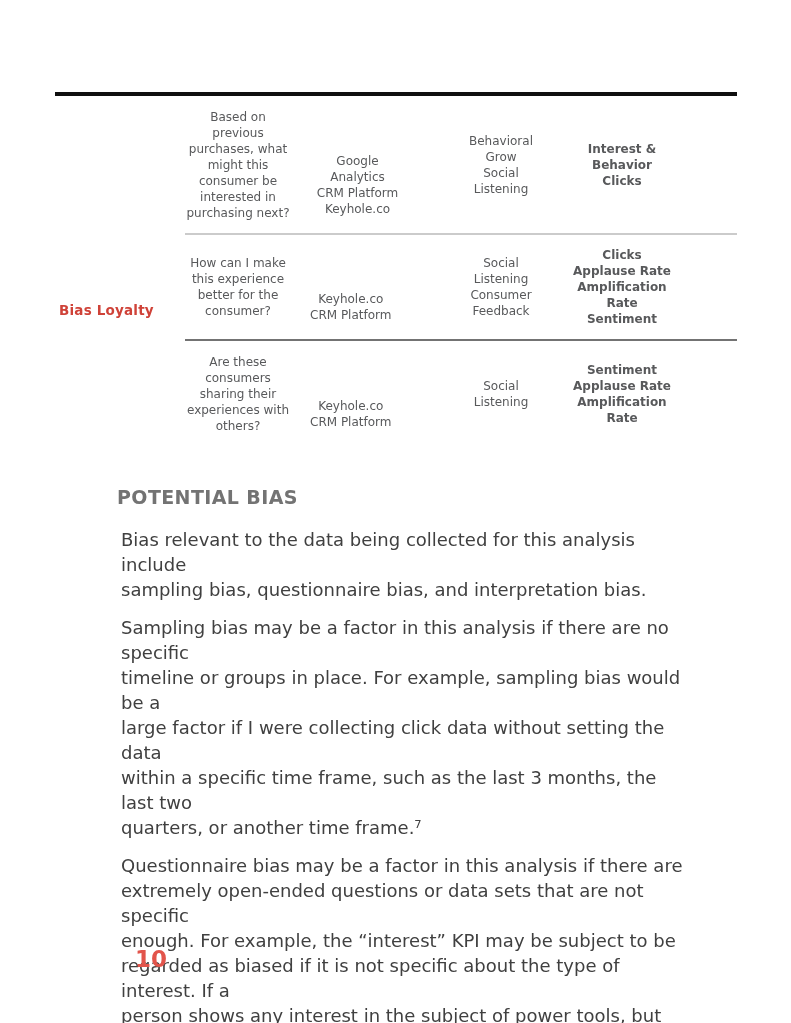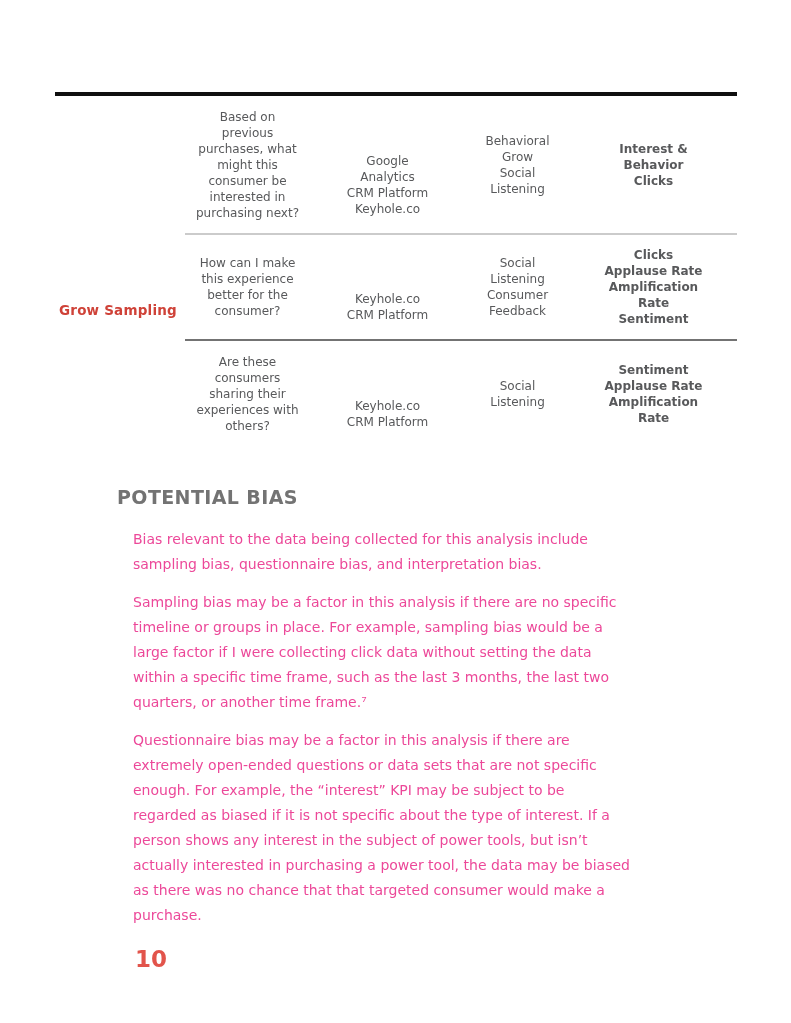--- a/index.html
+++ b/index.html
@@ -34,21 +34,21 @@
   }
   .trow {
     display: flex;
     align-items: center;
   }
   .trow-1 { min-height: 137px; border-bottom: 2px solid #cbcbcb; }
   .trow-2 { min-height: 104px; border-bottom: 2px solid #737373; }
   .trow-3 { min-height: 106px; }
   .tcell {
     display: flex;
-    justify-content: center;
+    justify-content: flex-start;
     align-items: center;
     text-align: center;
   }
   .c-q       { width: 125px; }
   .c-tools   { width: 155px; }
   .c-data    { width: 105px; }
   .c-metrics { width: 167px; font-weight: bold; }
   .c-q > div       { max-width: 106px; }
   .c-tools > div   { max-width: 95px;  white-space: pre-line; margin-top: 40px; }
   .c-data > div    { max-width: 72px;  white-space: pre-line; }
@@ -69,24 +69,24 @@
     width: 566px;
   }
   .section-heading {
     margin: 0 0 19px 0;
     font-size: 19px;
     font-weight: bold;
     letter-spacing: 0.4px;
     color: #737373;
   }
   .body-par {
-    margin: 0 0 13px 16px;
-    font-size: 14px;
+    margin: 0 0 13px 4px;
+    font-size: 18px;
     line-height: 25px;
-    color: #ec4899;
+    color: #404040;
     white-space: pre-line;
   }
   .page-number {
     position: absolute;
     left: 135px;
     top: 946px;
     color: #e2544b;
     font-size: 23px;
     font-weight: bold;
   }
@@ -152,21 +152,21 @@
       </div>
       <div class="tcell c-metrics">
         <div>Sentiment
 Applause Rate
 Amplification Rate</div>
       </div>
     </div>
 
   </div>
 
-  <div class="row-group-label">Grow Sampling</div>
+  <div class="row-group-label">Bias Loyalty</div>
 
   <div class="content">
     <h2 class="section-heading">POTENTIAL BIAS</h2>
     <p class="body-par">Bias relevant to the data being collected for this analysis include
 sampling bias, questionnaire bias, and interpretation bias.</p>
     <p class="body-par">Sampling bias may be a factor in this analysis if there are no specific
 timeline or groups in place. For example, sampling bias would be a
 large factor if I were collecting click data without setting the data
 within a specific time frame, such as the last 3 months, the last two
 quarters, or another time frame.⁷</p>

